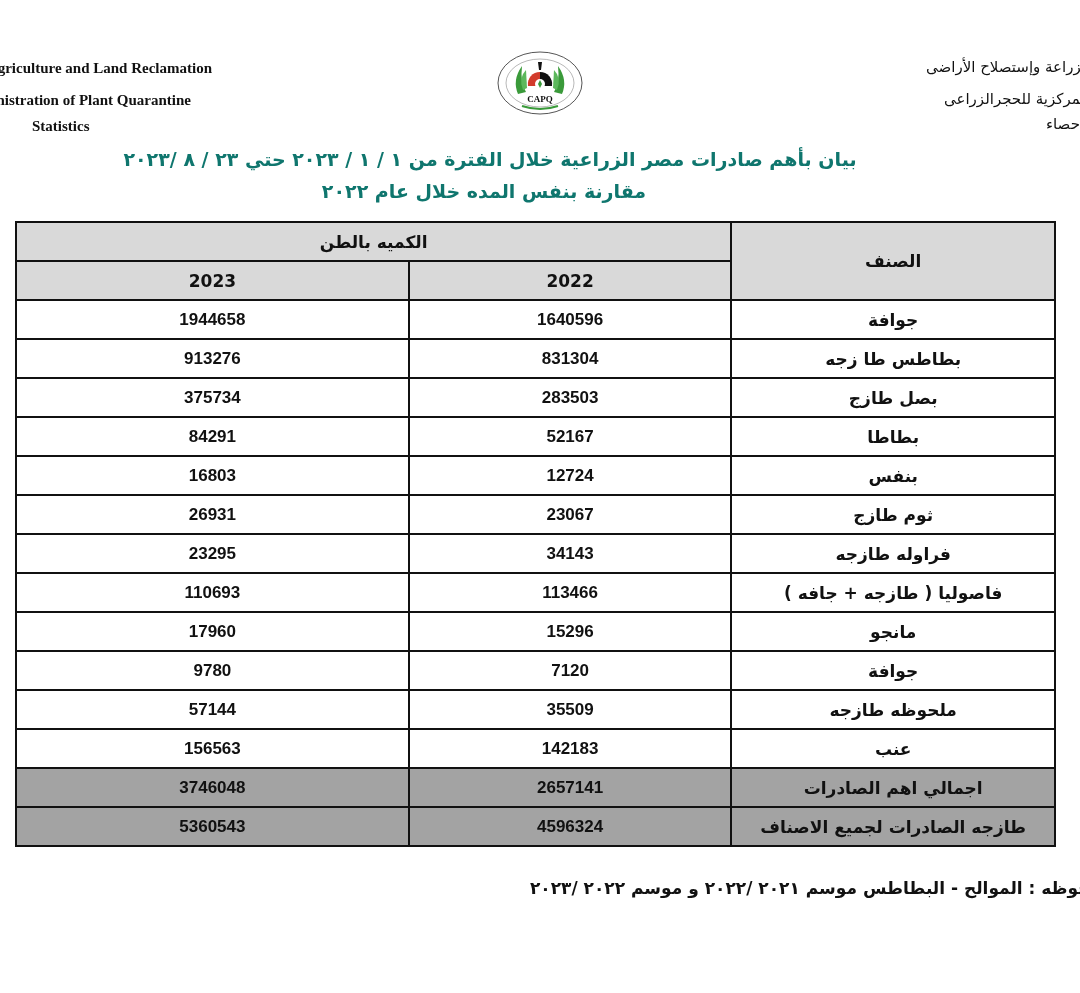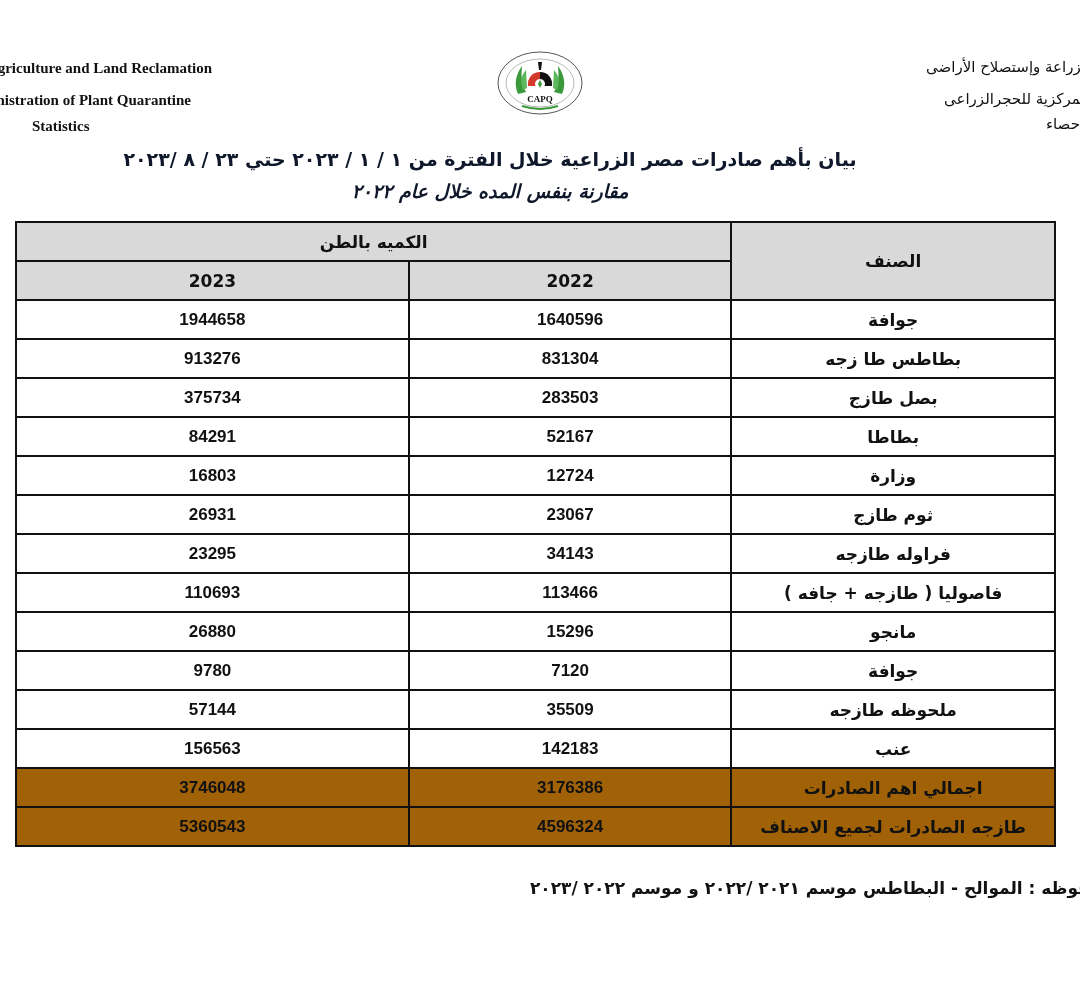--- a/index.html
+++ b/index.html
@@ -1,26 +1,26 @@
 <!DOCTYPE html>
 <html><head>
 <meta charset="utf-8">
 <style>
   html, body { margin: 0; padding: 0; background: #ffffff; }
   body { width: 1080px; height: 993px; position: relative; overflow: hidden; font-family: "DejaVu Sans", sans-serif; color: #111; }
   .en-line { position: absolute; font-family: "Liberation Serif", serif; font-weight: bold; font-size: 15px; white-space: nowrap; color: #111; }
   .ar-line { position: absolute; font-family: "DejaVu Sans", sans-serif; font-size: 15px; white-space: nowrap; direction: rtl; color: #111; }
-  .title { position: absolute; font-family: "DejaVu Sans", sans-serif; font-weight: bold; font-size: 19px; white-space: nowrap; direction: rtl; text-align: center; color: #0f172a; }
+  .title { position: absolute; font-family: "DejaVu Sans", sans-serif; font-weight: bold; font-size: 19px; white-space: nowrap; direction: rtl; text-align: center; color: #0f766e; }
   .logo { position: absolute; left: 496px; top: 50px; width: 88px; height: 66px; }
   table.data { position: absolute; left: 15px; top: 221px; width: 1041px; border-collapse: collapse; direction: rtl; }
   table.data td, table.data th { border: 2px solid #111; height: 37px; padding: 0; text-align: center; font-weight: bold; font-size: 17px; }
   th { background: #d9d9d9; }
   td.num { font-family: "Liberation Sans", sans-serif; font-size: 18px; margin-top: 7px; }
   td.cat { font-family: "DejaVu Sans", sans-serif; font-size: 16px; }
-  tr.total td { background: #a16207; }
+  tr.total td { background: #a3a3a3; }
   .col-cat { width: 323px; }
   .col-2022 { width: 322px; }
   .col-2023 { width: 392px; }
   .note { position: absolute; right: 0; top: 878px; font-family: "DejaVu Sans", sans-serif; font-weight: bold; font-size: 17px; direction: rtl; white-space: nowrap; }
 </style>
 </head>
 <body>
 
 <div class="en-line" style="right:868px; top:60px;">Ministry of Agriculture and Land Reclamation</div>
 <div class="en-line" style="right:889px; top:92px;">Central Administration of Plant Quarantine</div>
@@ -42,21 +42,21 @@
     <path d="M44 22 A12 12 0 0 1 56 36 L44 36 Z" fill="#111"></path>
     <circle cx="44" cy="34" r="5" fill="#ffffff"></circle>
     <path d="M44 30 L46 34 L44 38 L42 34 Z" fill="#3a9a3a"></path>
     <path d="M42 12 L46 12 L45 20 L43 20 Z" fill="#111"></path>
     <text x="44" y="52" text-anchor="middle" font-family="Liberation Serif, serif" font-weight="bold" font-size="9" fill="#111">CAPQ</text>
     <path d="M26 56 Q44 62 62 56" stroke="#3a9a3a" stroke-width="2" fill="none"></path>
   </svg>
 </div>
 
 <div class="title" style="left:110px; width:760px; top:148px;">بيان بأهم صادرات مصر الزراعية خلال الفترة من ١ / ١ / ٢٠٢٣ حتي   ٢٣ / ٨ /٢٠٢٣</div>
-<div class="title" style="left:110px; width:760px; top:180px;font-style:italic;">مقارنة بنفس المده خلال عام ٢٠٢٢</div>
+<div class="title" style="left:104px; width:760px; top:180px;">مقارنة بنفس المده خلال عام ٢٠٢٢</div>
 
 <table class="data">
   <colgroup>
     <col class="col-cat">
     <col class="col-2022">
     <col class="col-2023">
   </colgroup>
   <thead>
     <tr>
       <th rowspan="2" class="cat">الصنف</th>
@@ -82,21 +82,21 @@
         <td class="cat">بصل  طازج</td>
         <td class="num">283503</td>
         <td class="num">375734</td>
       </tr>
     <tr>
         <td class="cat">بطاطا</td>
         <td class="num">52167</td>
         <td class="num">84291</td>
       </tr>
     <tr>
-        <td class="cat">وزارة</td>
+        <td class="cat">بنفس</td>
         <td class="num">12724</td>
         <td class="num">16803</td>
       </tr>
     <tr>
         <td class="cat">ثوم طازج</td>
         <td class="num">23067</td>
         <td class="num">26931</td>
       </tr>
     <tr>
         <td class="cat">فراوله طازجه</td>
@@ -104,40 +104,40 @@
         <td class="num">23295</td>
       </tr>
     <tr>
         <td class="cat">فاصوليا (  طازجه + جافه )</td>
         <td class="num">113466</td>
         <td class="num">110693</td>
       </tr>
     <tr>
         <td class="cat">مانجو</td>
         <td class="num">15296</td>
-        <td class="num">26880</td>
+        <td class="num">17960</td>
       </tr>
     <tr>
         <td class="cat">جوافة</td>
         <td class="num">7120</td>
         <td class="num">9780</td>
       </tr>
     <tr>
         <td class="cat">ملحوظه طازجه</td>
         <td class="num">35509</td>
         <td class="num">57144</td>
       </tr>
     <tr>
         <td class="cat">عنب</td>
         <td class="num">142183</td>
         <td class="num">156563</td>
       </tr>
     <tr class="total">
         <td class="cat">اجمالي اهم الصادرات</td>
-        <td class="num">3176386</td>
+        <td class="num">2657141</td>
         <td class="num">3746048</td>
       </tr>
     <tr class="total">
         <td class="cat">طازجه الصادرات لجميع الاصناف</td>
         <td class="num">4596324</td>
         <td class="num">5360543</td>
       </tr>
   </tbody>
 </table>
 

